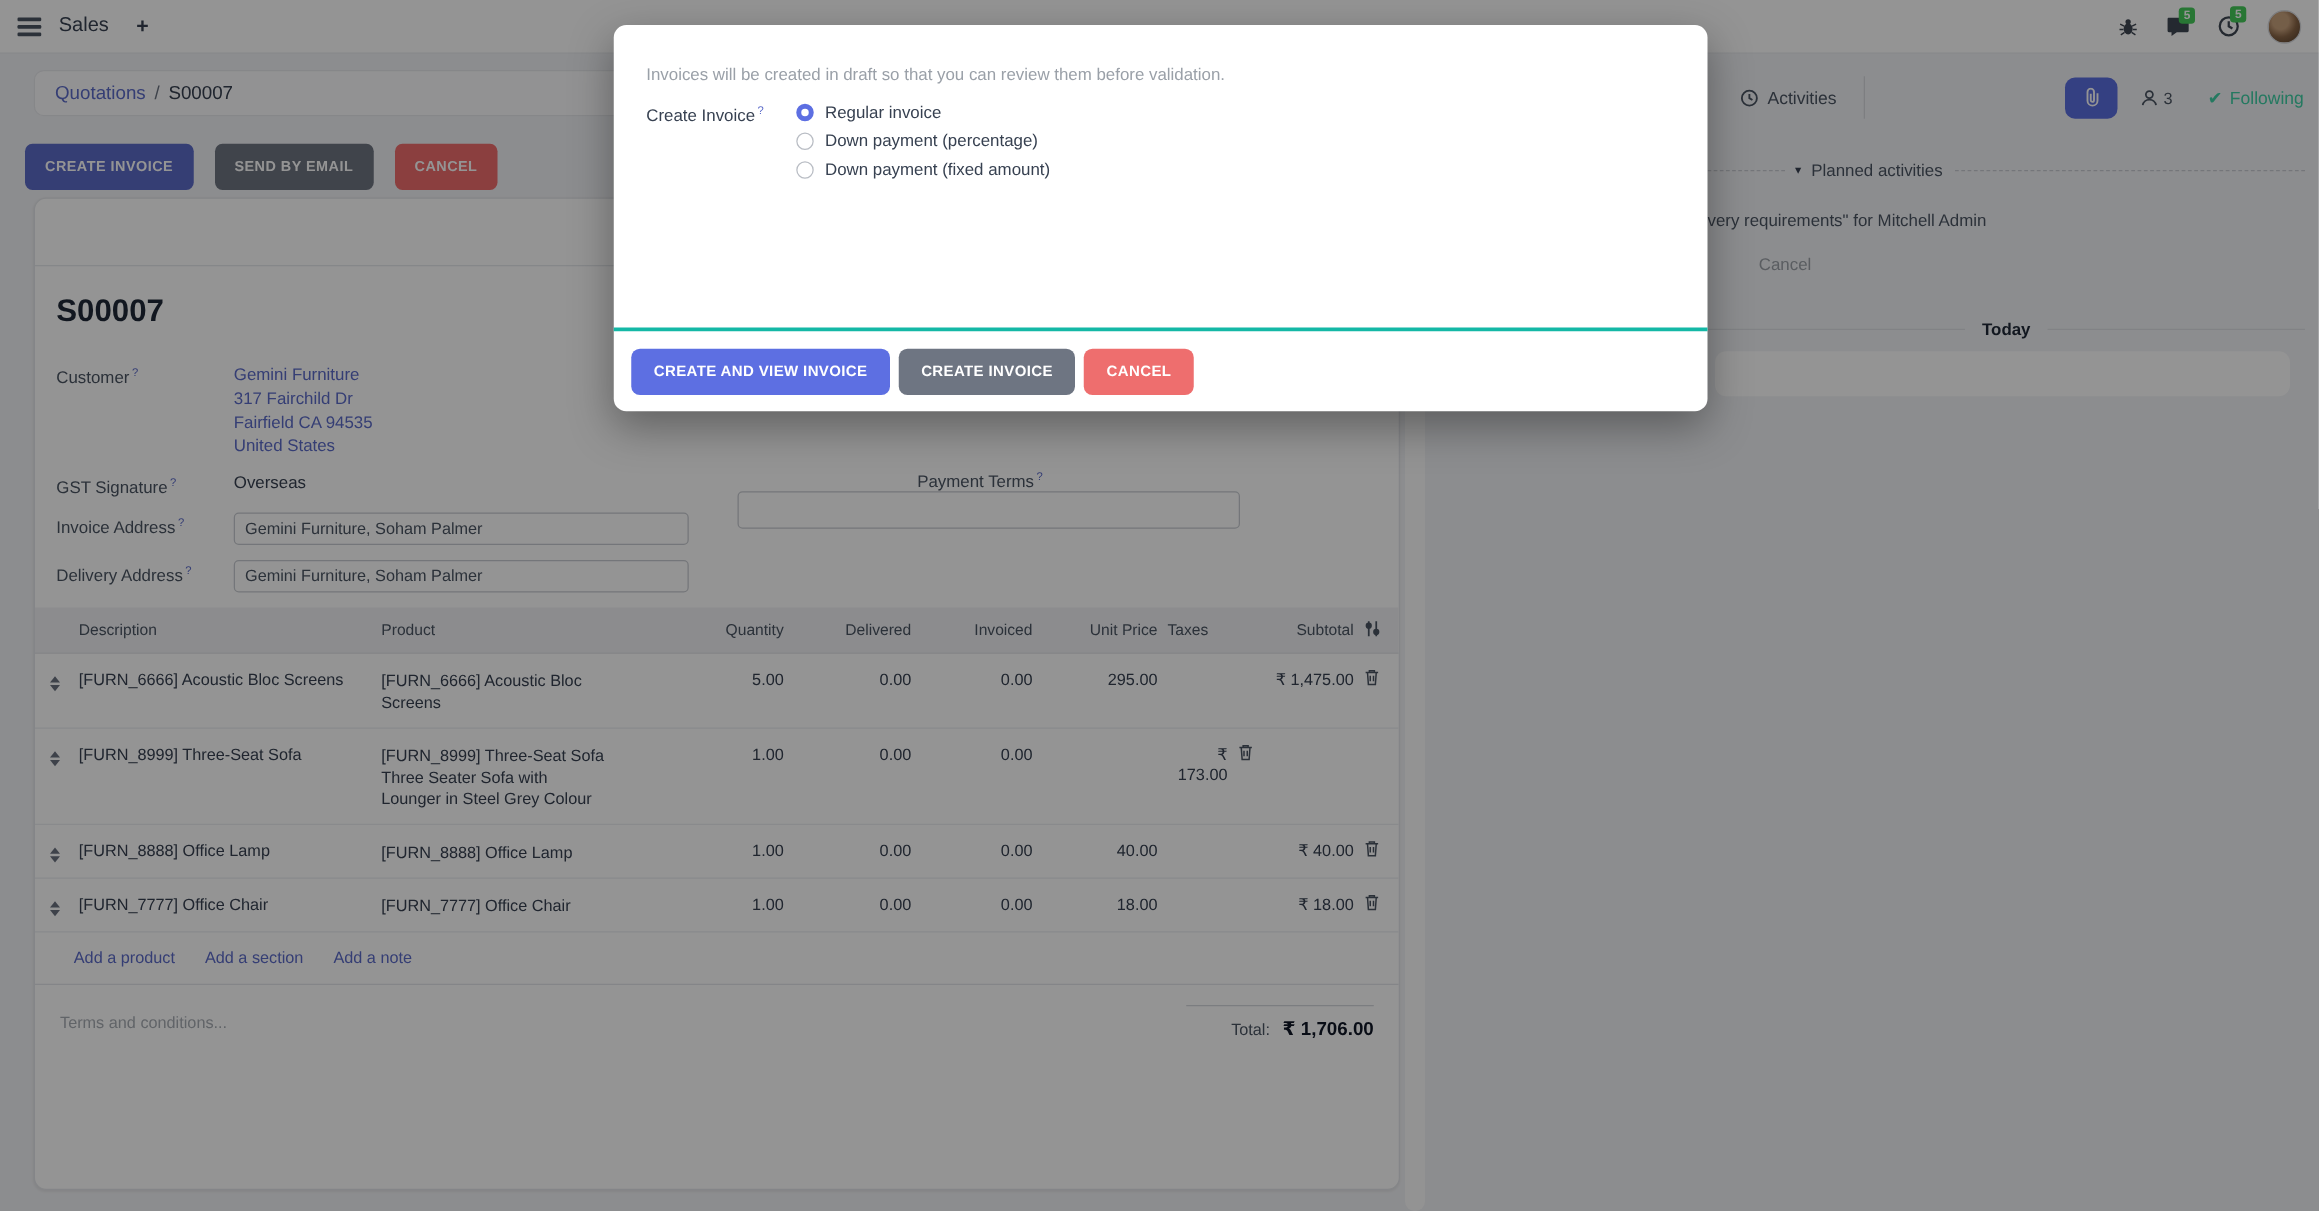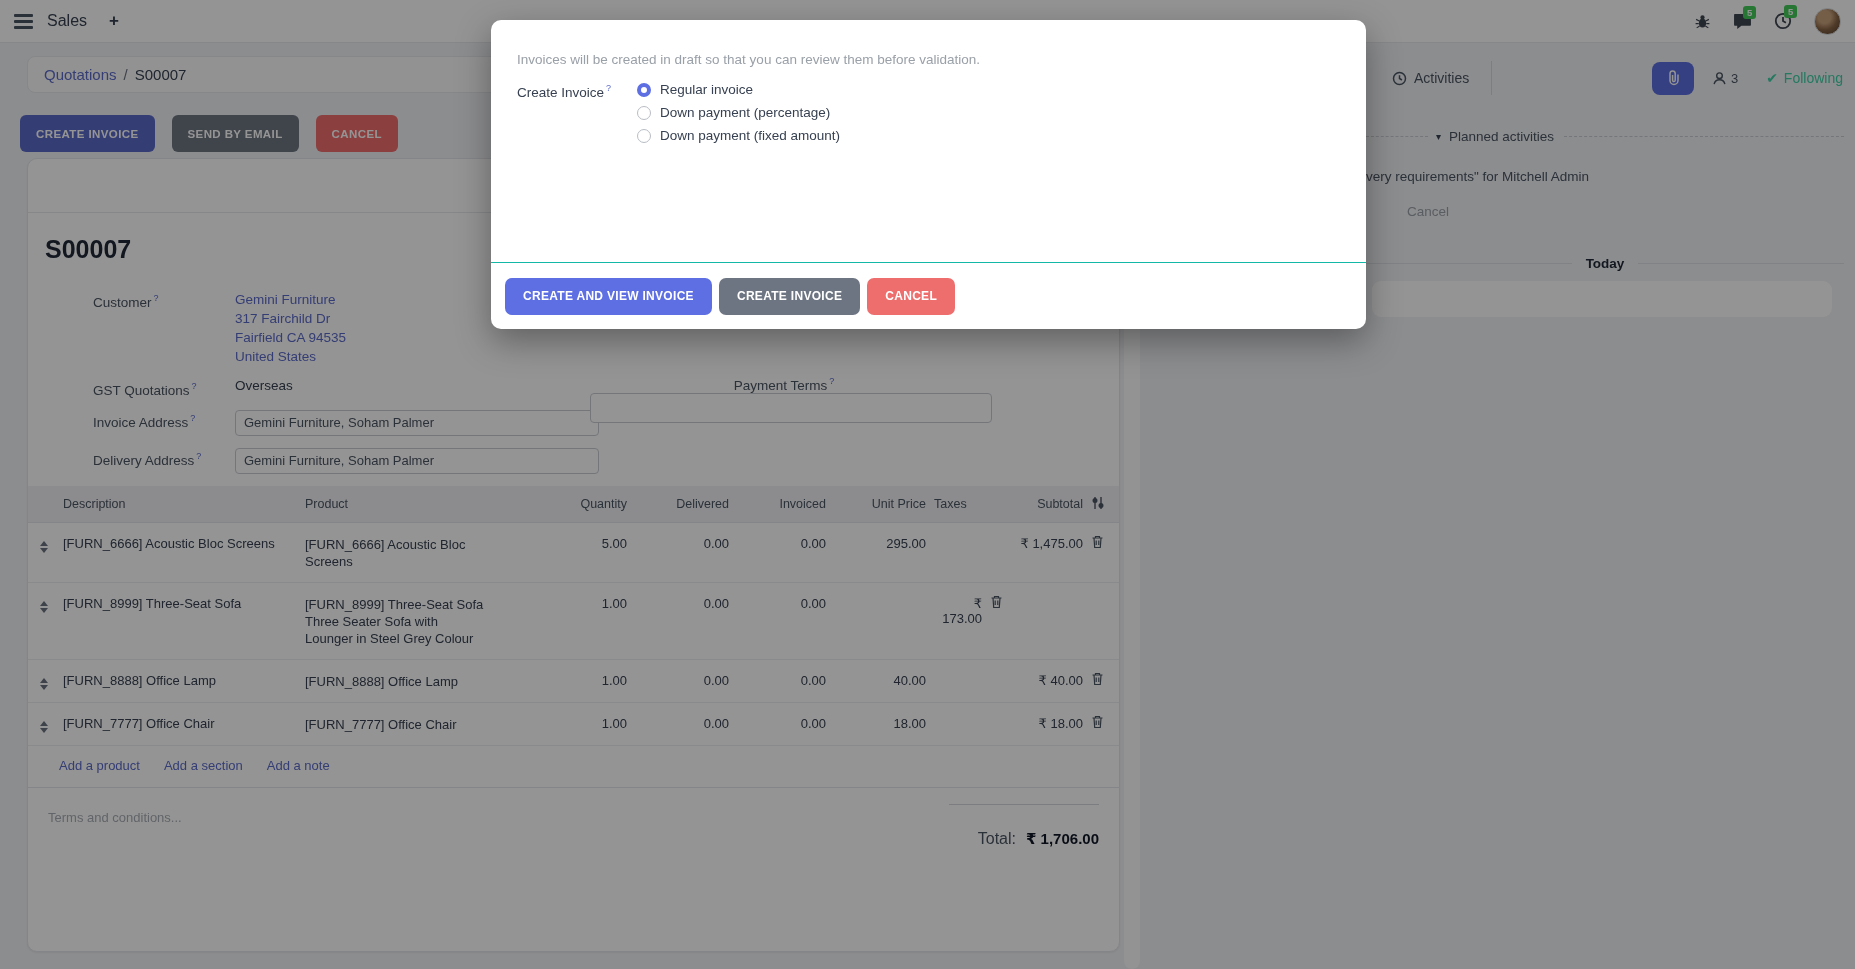--- a/index.html
+++ b/index.html
@@ -45,21 +45,21 @@
   .btn-primary { background:#5c6bc9; }
   .btn-secondary { background:#6e7582; }
   .btn-danger { background:#ef6d6d; }
 
   
   .sheet { position:absolute; left:27px; top:158px; width:1093px; height:794px; background:#ffffff;
     border:1px solid #e4e6ea; border-radius:10px; box-shadow:0 1px 2px rgba(0,0,0,.06); overflow:hidden; }
   .sheet-head { height:54px; border-bottom:1px solid #e6e8ec; }
   .sheet-body { position:relative; padding:22px 20px 0 17px; }
   .so-name { font-size:25px; font-weight:700; color:#1f2937; margin-bottom:26px; }
-  .frow { display:flex; margin-bottom:12px; align-items:flex-start;margin-left:48px; }
+  .frow { display:flex; margin-bottom:12px; align-items:flex-start; }
   .flabel { width:142px; font-size:13.5px; color:#4b5563; padding-top:3px; }
   .sup-q { color:#5c6bc9; font-size:9px; vertical-align:super; margin-left:2px; }
   .fval { font-size:13.5px; color:#374151; }
   .addr a { display:block; color:#5c6bc9; text-decoration:none; font-size:13.5px; line-height:19px; }
   .tinput { width:364px; height:26px; border:1px solid #c9ccd2; border-radius:4px; background:#fff;
     font-size:13px; color:#4b5563; padding:0 8px; font-family:inherit; }
   .pay-terms { position:absolute; left:562px; top:160px; display:flex; align-items:center;flex-direction:column; }
   .pay-terms .flabel { width:auto; margin-right:14px; }
   .pt-input { width:402px; height:30px; border:1px solid #c9ccd2; border-radius:4px; background:#fff; }
 
@@ -87,21 +87,21 @@
     border-top:5px solid #6b7280; }
   .trash { color:#4b5563; padding-top:12px !important; }
   .addrow { display:flex; gap:24px; padding:12px 0 14px 31px; border-bottom:1px solid #e3e5ea; }
   .addrow a { color:#5c6bc9; font-size:13px; text-decoration:none; }
 
   
   .sumrow { display:flex; padding:16px 20px 0 20px; }
   .terms { color:#a8adb4; font-size:13px; padding-top:6px; }
   .totalbox { margin-left:auto; width:150px; border-top:1px solid #d4d7dc; padding-top:9px;
     display:flex; align-items:baseline; justify-content:flex-end; gap:10px; }
-  .total-label { font-size:16px; color:#4b5563;margin-top:16px; }
+  .total-label { font-size:13px; color:#4b5563; }
   .total-val { font-size:15px; font-weight:700; color:#111827; }
 
   
   .scroll-strip { position:absolute; left:1124px; top:152px; width:16px; height:817px;
     background:#fdfdfe; border-radius:8px; }
   .planned { position:absolute; left:1366px; top:129px; width:478px; display:flex; align-items:center;
     color:#4b5563; font-size:13.5px; }
   .dash { flex:1; border-top:1px dashed #c9ccd3; }
   .dash.l { max-width:62px; }
   .planned .lbl { margin:0 10px 0 8px; display:flex; align-items:center; gap:8px; }
@@ -124,21 +124,21 @@
   .m-close { margin-left:auto; font-size:20px; color:#6b7280; line-height:1; cursor:pointer; }
   .m-body { padding:32px 26px 0 26px; }
   .m-intro { font-size:13.5px; color:#9aa0a8; margin-bottom:15px; }
   .m-field { display:flex; }
   .m-label { width:120px; font-size:13.5px; color:#374151; padding-top:1px; }
   .opts { display:flex; flex-direction:column; gap:8px; }
   .opt { display:flex; align-items:center; gap:9px; font-size:13.5px; color:#374151; }
   .rad { width:14px; height:14px; border-radius:50%; background:#fff; }
   .rad.on { border:4.5px solid #5d6fe2; }
   .rad.off { border:1.5px solid #b9bdc4; }
-  .m-foot { position:absolute; left:0; right:0; bottom:0; height:67px; border-top:1px solid #14b8a6;
+  .m-foot { position:absolute; left:0; right:0; bottom:0; height:67px; border-top:3px solid #14b8a6;
     display:flex; align-items:center; padding:0 14px; gap:7px; }
   .mbtn { border:none; border-radius:7px; color:#fff; font-size:12px; font-weight:700;
     letter-spacing:.3px; height:37px; padding:0 18px; font-family:inherit; }
   .mbtn.p { background:#5d6fe2; }
   .mbtn.s { background:#6e7582; }
   .mbtn.d { background:#ee6e6e; }
   svg { display:block; }
 </style>
 </head>
 <body>
@@ -232,21 +232,21 @@
         <div class="flabel"><span>Customer</span><span class="sup-q">?</span></div>
         <div class="fval addr">
           <a href="#">Gemini Furniture</a>
           <a href="#">317 Fairchild Dr</a>
           <a href="#">Fairfield CA 94535</a>
           <a href="#">United States</a>
         </div>
       </div>
 
       <div class="frow">
-        <div class="flabel"><span>GST Quotations</span><span class="sup-q">?</span></div>
+        <div class="flabel"><span>GST Signature</span><span class="sup-q">?</span></div>
         <div class="fval">Overseas</div>
       </div>
 
       <div class="frow">
         <div class="flabel"><span>Invoice Address</span><span class="sup-q">?</span></div>
         <input class="tinput" value="Gemini Furniture, Soham Palmer" style="">
       </div>
 
       <div class="frow" style="margin-top:8px;">
         <div class="flabel"><span>Delivery Address</span><span class="sup-q">?</span></div>

